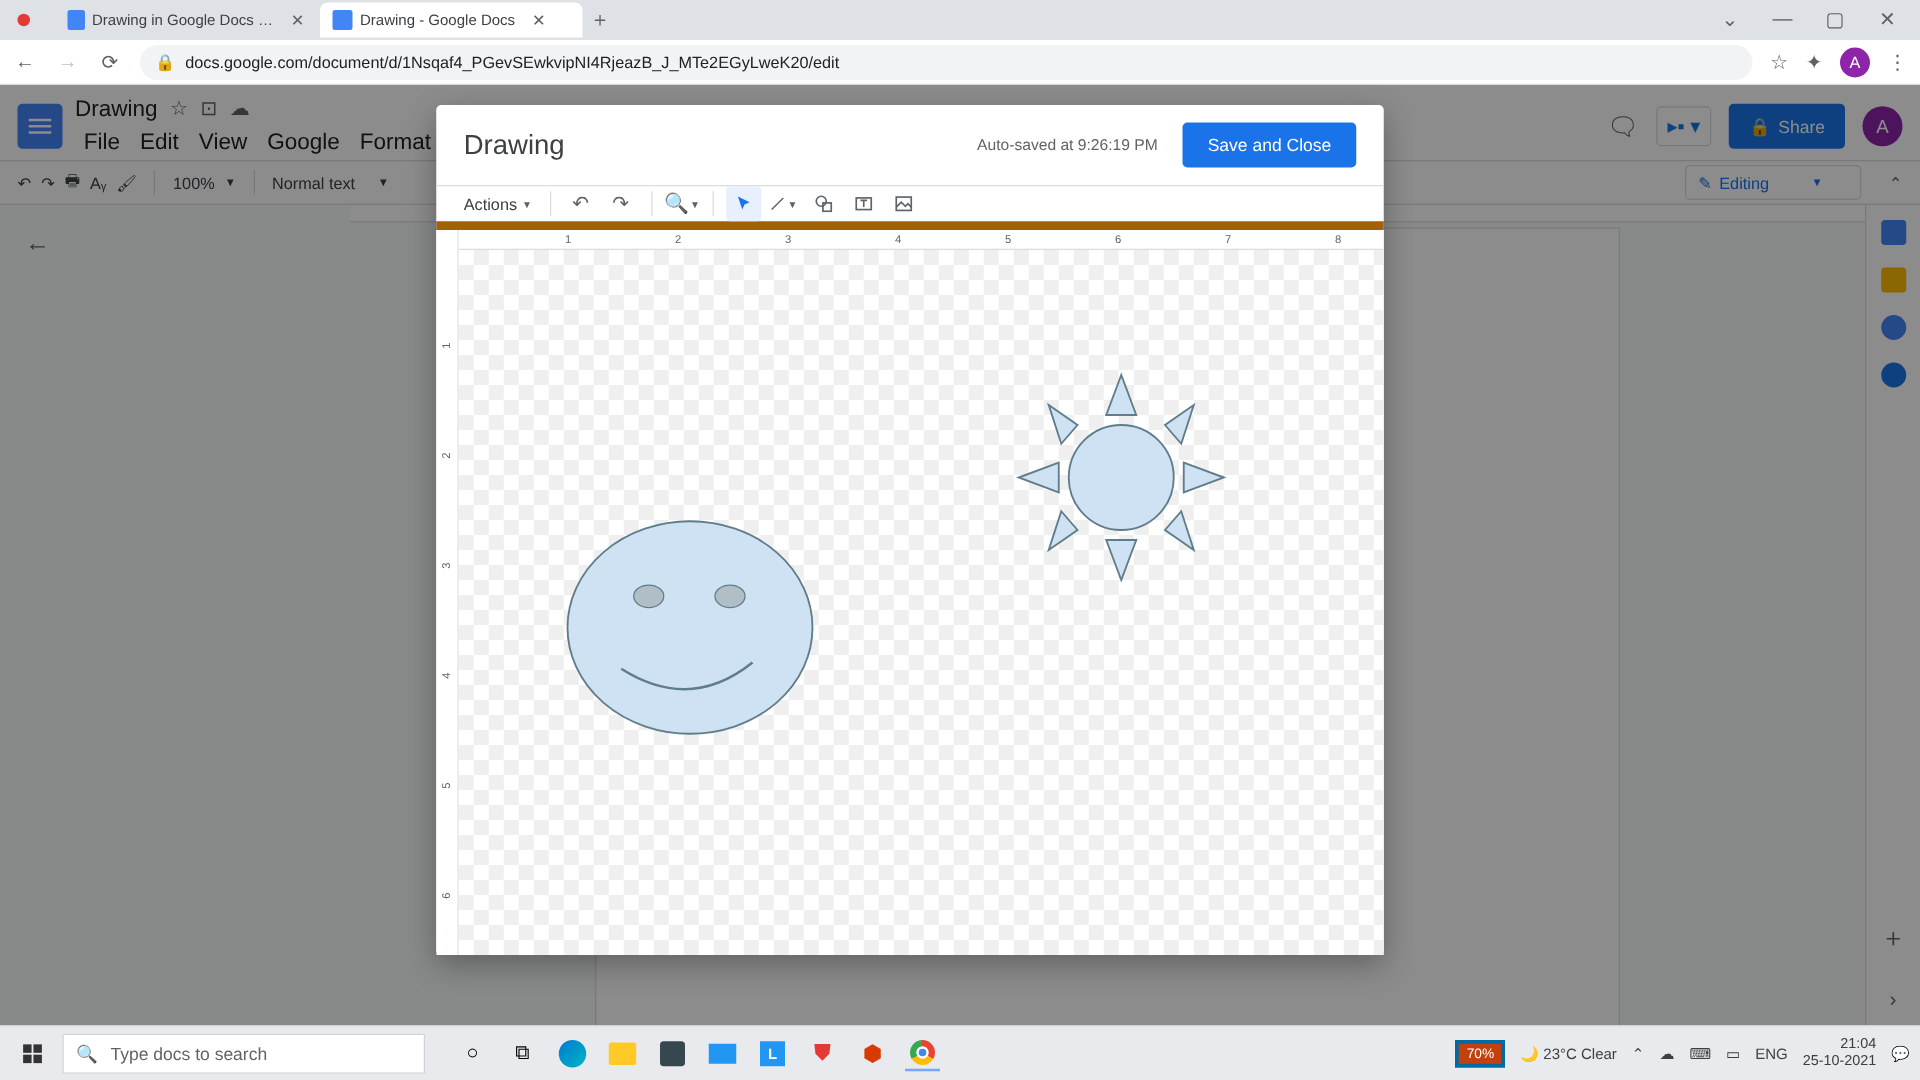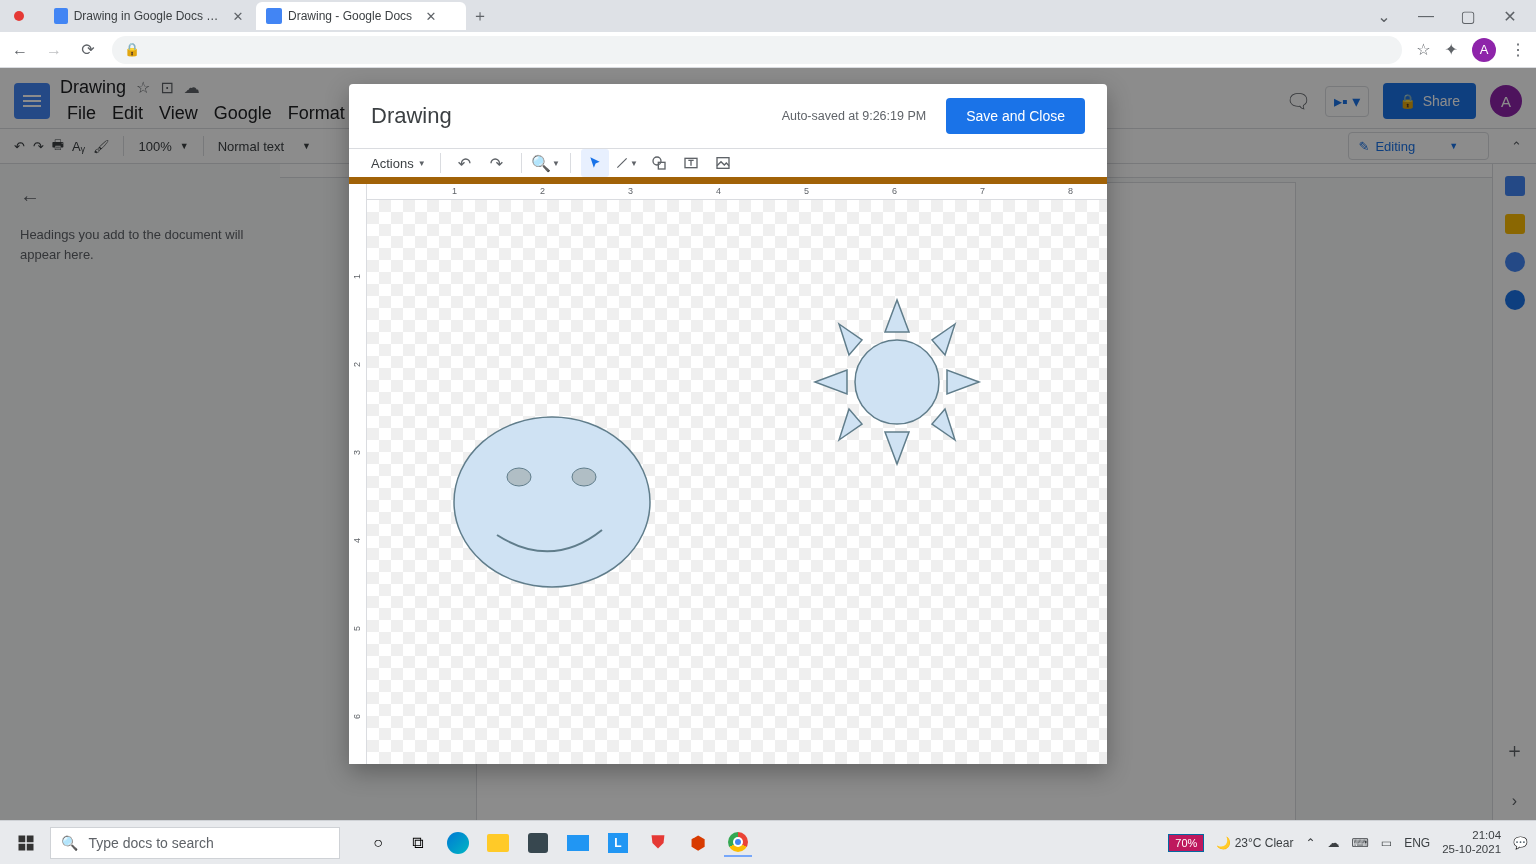--- a/index.html
+++ b/index.html
@@ -85,21 +85,21 @@
     position: relative;
   }
 
   
   .taskbar { position: absolute; left: 0; right: 0; bottom: 0; height: 44px; background: #e8eaed; display: flex; align-items: center; padding: 0 8px; gap: 6px; border-top: 1px solid #cfd2d6; }
   .start { width: 36px; height: 36px; display: flex; align-items: center; justify-content: center; }
   .search-box { width: 290px; height: 32px; background: #fff; border: 1px solid #cfd2d6; display: flex; align-items: center; padding: 0 10px; gap: 10px; font-size: 14px; color: #5f6368; }
   .task-icons { display: flex; gap: 12px; margin-left: 18px; align-items: center; }
   .task-ico { width: 28px; height: 28px; display: flex; align-items: center; justify-content: center; }
   .sys-tray { margin-left: auto; display: flex; align-items: center; gap: 12px; font-size: 12px; color: #3c4043; }
-  .battery-pill { background: #be185d; color: #fff; padding: 2px 6px; border: 1px solid #0369a1; font-size: 11px; margin-left: 29px; }
+  .battery-pill { background: #c2410c; color: #fff; padding: 2px 6px; border: 3px solid #0369a1; font-size: 11px; margin-left: 29px; }
   .clock { text-align: right; line-height: 1.2; font-size: 11.5px; }
 
   svg { display: block; }
 </style>
 </head>
 <body>
 
 <div class="browser-top">
   <div class="tab" style="width:36px;padding:0 8px;">
     <span class="tab-icon" style="background:#e53935;border-radius:50%;width:10px;height:10px;"></span>
@@ -122,20 +122,21 @@
     <div class="win-btn">✕</div>
   </div>
 </div>
 
 <div class="addr-bar">
   <span class="nav-btn">←</span>
   <span class="nav-btn" style="opacity:.4;">→</span>
   <span class="nav-btn">⟳</span>
   <div class="addr-input">
     <span>🔒</span>
+    <span>docs.google.com/document/d/1Nsqaf4_PGevSEwkvipNI4RjeazB_J_MTe2EGyLweK20/edit</span>
   </div>
   <div class="addr-icons">
     <span>☆</span>
     <span>✦</span>
     <span class="avatar">A</span>
     <span>⋮</span>
   </div>
 </div>
 
 <div class="docs-app">
@@ -185,21 +186,20 @@
       <span>✎</span>
       <span>Editing</span>
       <span style="font-size:9px;margin-left:28px;">▼</span>
     </div>
     <span style="margin-left:14px;color:#5f6368;">⌃</span>
   </div>
 
   <div class="docs-body">
     <div class="outline-pane">
       <div class="back-arrow">←</div>
-      <div style="line-height:1.5;">Headings you add to the document will appear here.</div>
     </div>
     <div class="page-area">
       <div class="ruler-strip"></div>
       <div class="page"></div>
     </div>
   </div>
 
   <div class="side-rail">
     <div class="side-ico" style="background:#4285f4;"></div>
     <div class="side-ico" style="background:#fbbc04;"></div>

